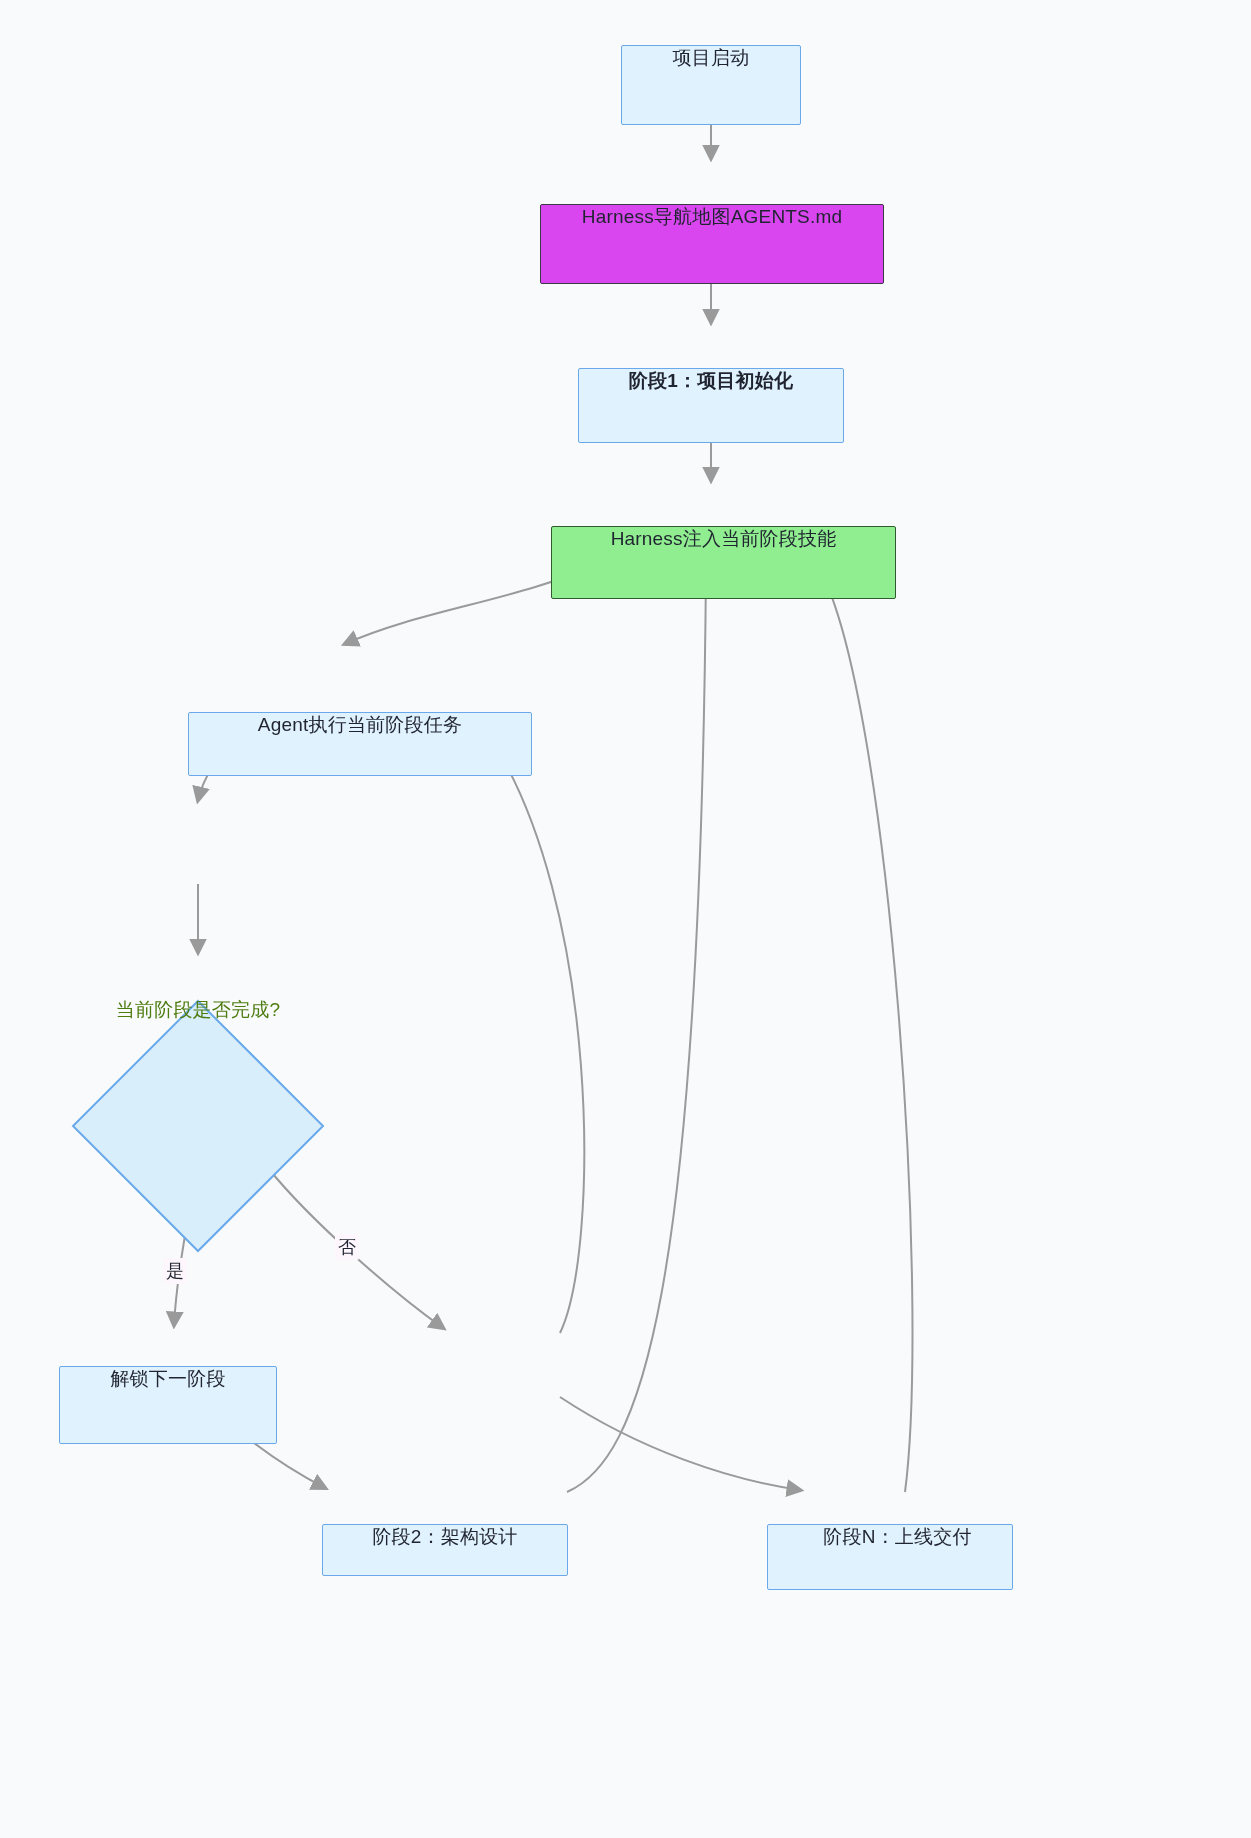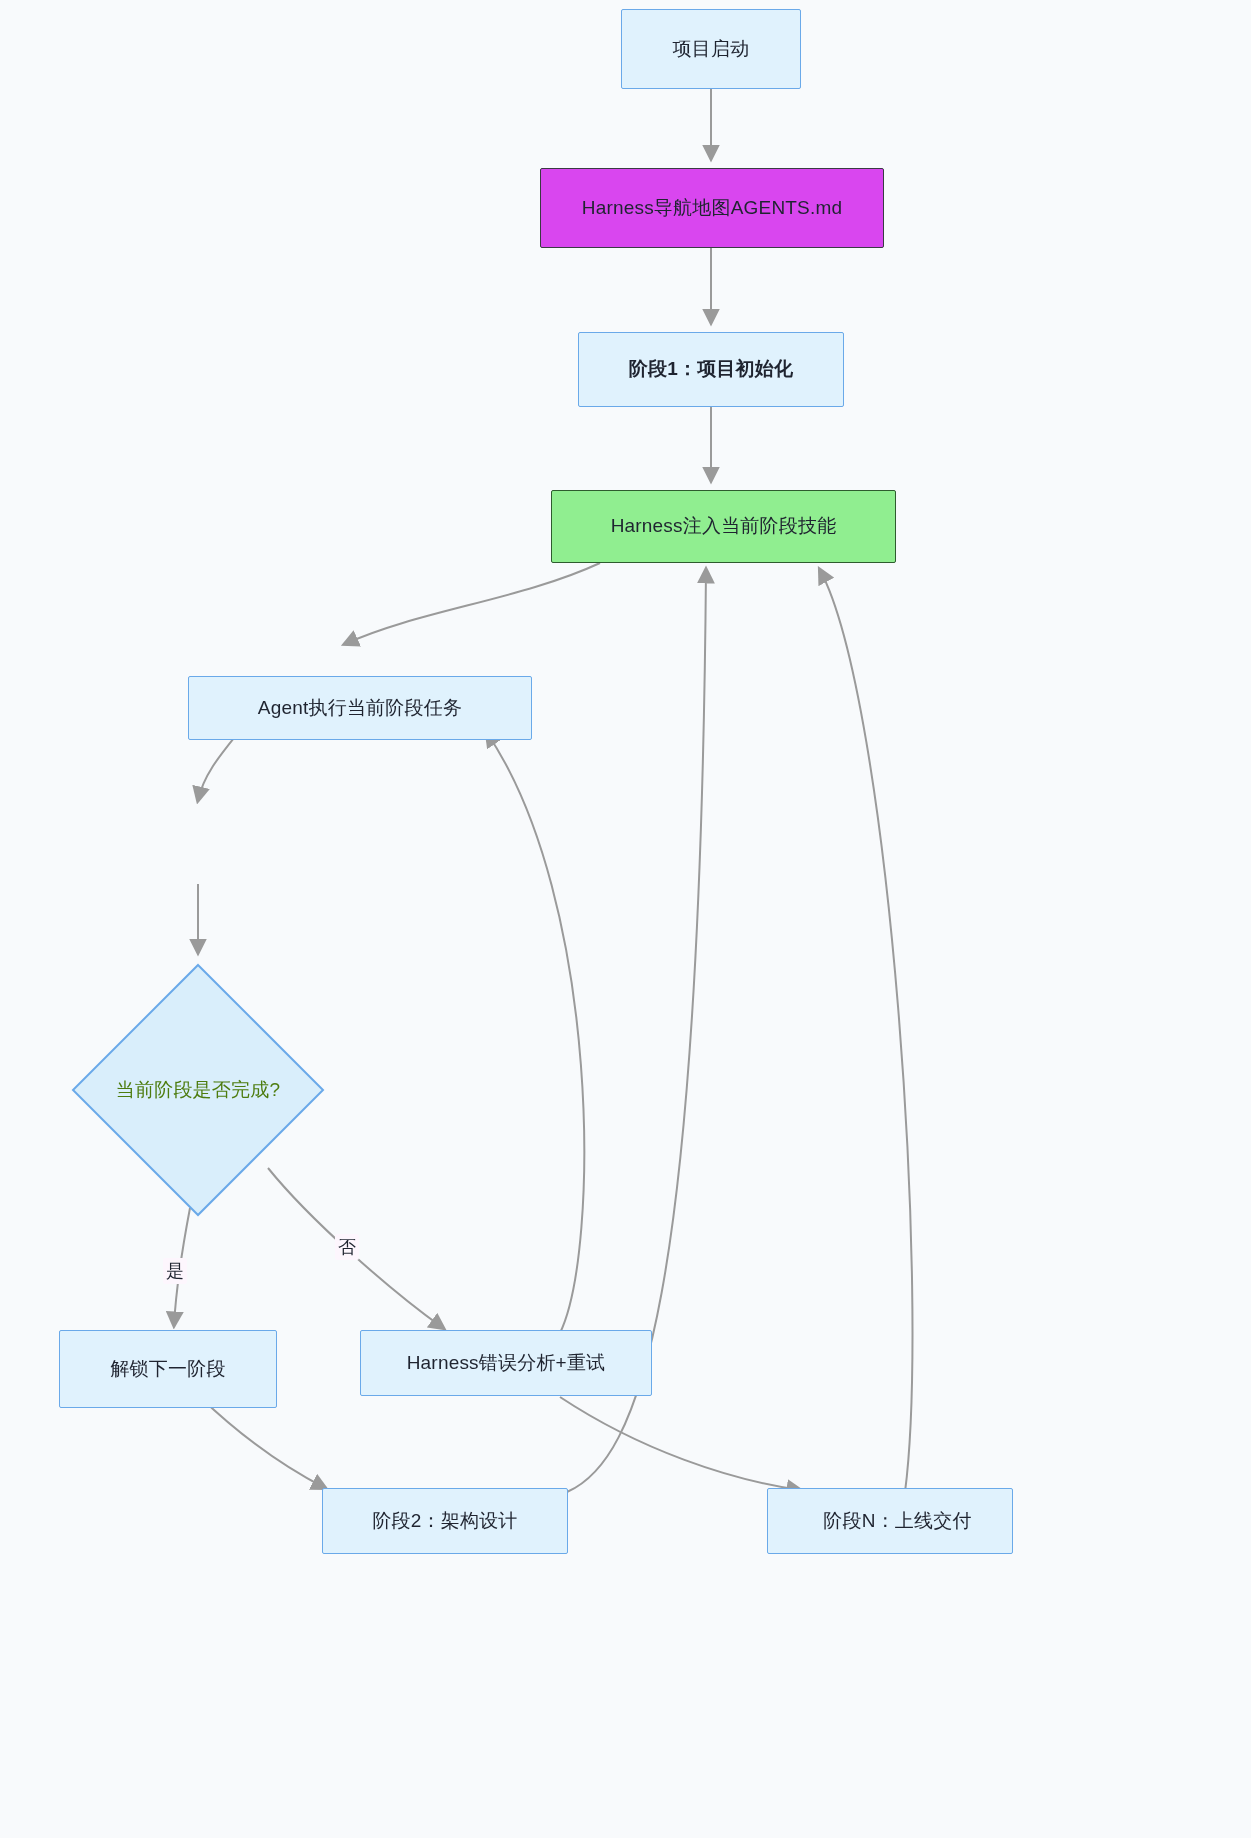--- a/index.html
+++ b/index.html
@@ -23,28 +23,29 @@
     left: 0;
     top: 0;
     width: 1251px;
     height: 1838px;
     pointer-events: none;
   }
   .node {
     position: absolute;
     box-sizing: border-box;
     display: flex;
-    align-items: center;
+    align-items: flex-start;
     justify-content: center;
     text-align: center;
     color: #1f2430;
     font-size: 19px;
     line-height: 1.3;
     letter-spacing: 0.2px;
     white-space: nowrap;
+    margin-top: 36px;
   }
   .node.rect {
     border-radius: 2px;
   }
   .node.std {
     background: #e0f2fd;
     border: 1.6px solid #6aa9e9;
   }
   .node.green {
     background: #90ee90;
@@ -154,25 +155,22 @@
     <svg class="diamond-shape" viewBox="0 0 256 256" xmlns="http://www.w3.org/2000/svg">
       <polygon points="128,3 253,128 128,253 3,128" fill="#d9eefb" stroke="#6aa9e9" stroke-width="2"></polygon>
     </svg>
     <span class="diamond-label">当前阶段是否完成?</span>
   </div>
 
   <div class="node rect std" style="left:59px; top:1330px; width:218px; height:78px;">
     <span>解锁下一阶段</span>
   </div>
 
-  <div class="node rect std" style="left:360px; top:1330px; width:292px; height:66px;">
-    <span>Harness错误分析+重试</span>
-  </div>
 
-  <div class="node rect std" style="left:322px; top:1488px; width:246px; height:66px;">
+  <div class="node rect std" style="left:322px; top:1488px; width:246px; height:52px;">
     <span>阶段2：架构设计</span>
   </div>
 
   <div class="node rect std" style="left:767px; top:1488px; width:246px; height:66px;padding-left:15px;">
     <span>阶段N：上线交付</span>
   </div>
 
   <span class="edge-label" style="left:175px; top:1271px;">是</span>
   <span class="edge-label" style="left:347px; top:1247px;">否</span>
 

